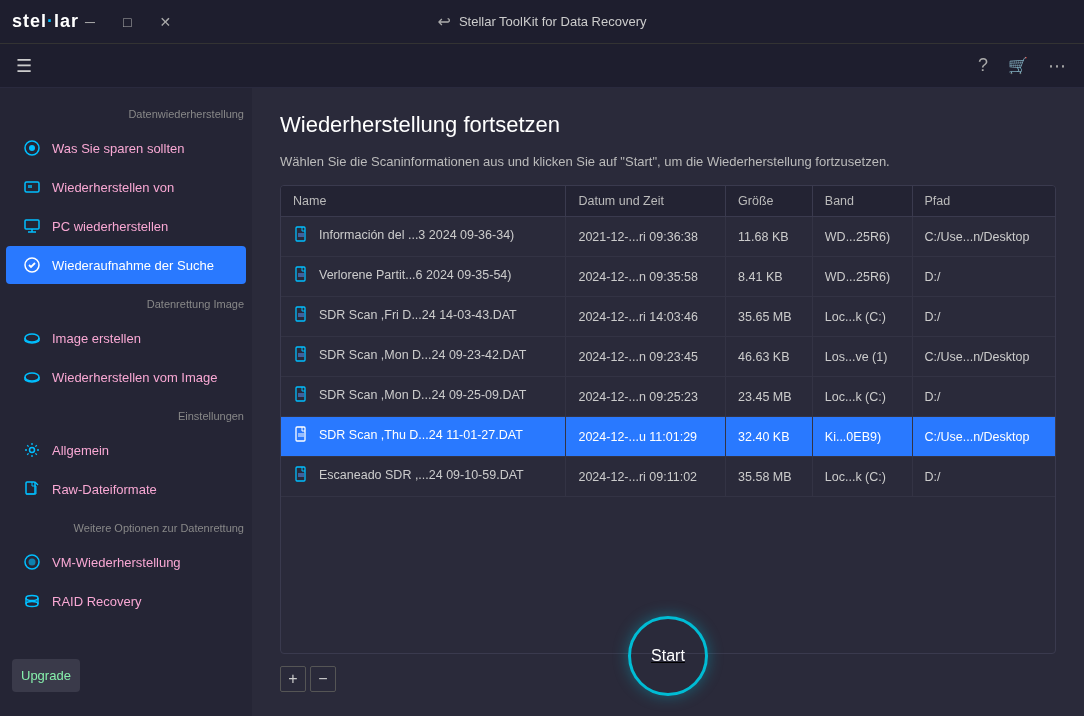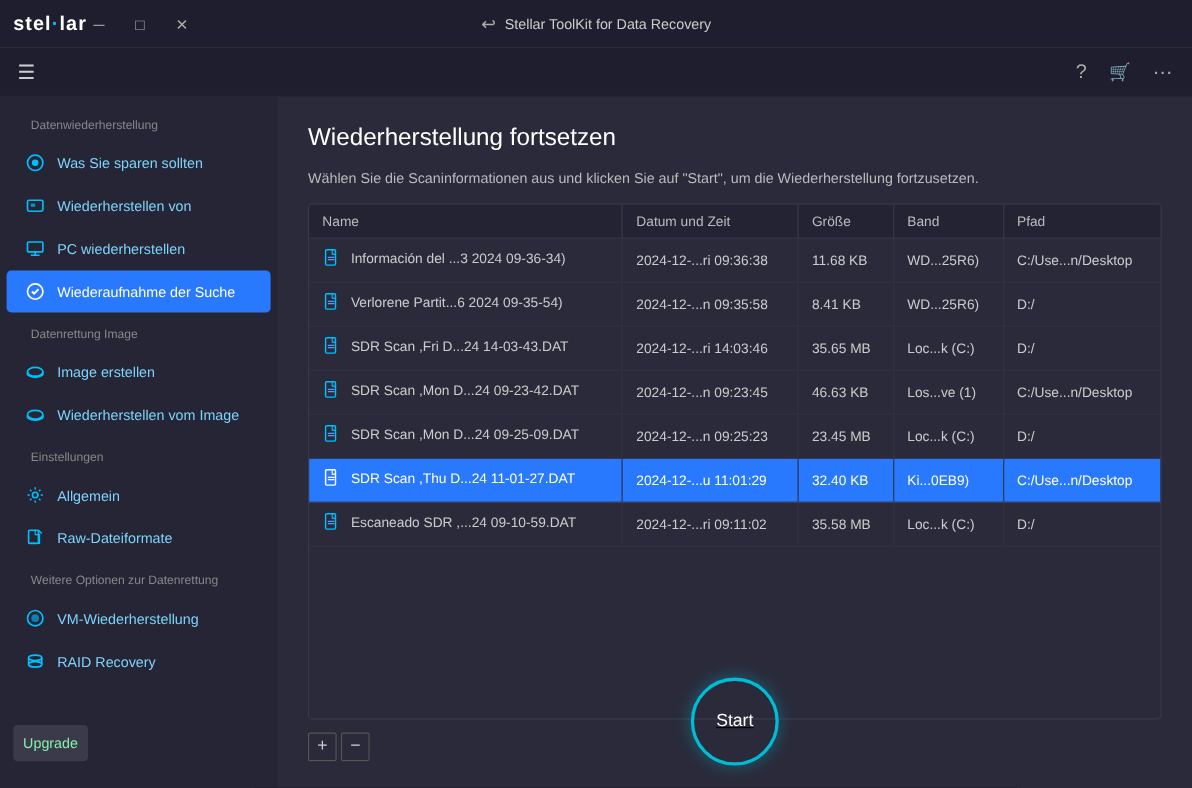--- a/index.html
+++ b/index.html
@@ -93,29 +93,30 @@
       background: #252535;
       flex-shrink: 0;
       padding: 16px 0;
       display: flex;
       flex-direction: column;
       justify-content: space-between;
     }
     .sidebar-section-label {
       color: #888;
       font-size: 11px;
-      padding: 4px 28px 8px;
+      padding: 4px 8px 8px;
       text-transform: none;
+      text-align: right;
     }
     .sidebar-item {
       display: flex;
       align-items: center;
       gap: 10px;
       padding: 9px 16px;
-      color: #7dd3fc;
+      color: #f9a8d4;
       font-size: 13px;
       cursor: pointer;
       border-radius: 4px;
       margin: 1px 6px;
     }
     .sidebar-item.active {
       background: #2979ff;
       color: #fff;
       border-radius: 4px;
     }
@@ -423,21 +424,21 @@
         <tr>
     <td><span class="row-icon">
                   <svg width="18" height="18" viewBox="0 0 18 18" style="flex-shrink:0;">
                     <rect x="3" y="1" width="9" height="14" rx="1" stroke="#00bfff" stroke-width="1.3" fill="none"></rect>
                     <polyline points="9,1 9,5 12,5" stroke="#00bfff" stroke-width="1" fill="none"></polyline>
                     <line x1="5" y1="8" x2="11" y2="8" stroke="#5599ff" stroke-width="1"></line>
                     <line x1="5" y1="10" x2="11" y2="10" stroke="#5599ff" stroke-width="1"></line>
                   </svg>
                   <span>Información del ...3 2024 09-36-34)</span>
                 </span></td>
-    <td>2024-12-...ri 09:36:38</td>
+    <td>2021-12-...ri 09:36:38</td>
     <td>11.68 KB</td>
     <td>WD...25R6)</td>
     <td>C:/Use...n/Desktop</td>
   </tr>
             <tr>
     <td><span class="row-icon">
                   <svg width="18" height="18" viewBox="0 0 18 18" style="flex-shrink:0;">
                     <rect x="3" y="1" width="9" height="14" rx="1" stroke="#00bfff" stroke-width="1.3" fill="none"></rect>
                     <polyline points="9,1 9,5 12,5" stroke="#00bfff" stroke-width="1" fill="none"></polyline>
                     <line x1="5" y1="8" x2="11" y2="8" stroke="#5599ff" stroke-width="1"></line>

